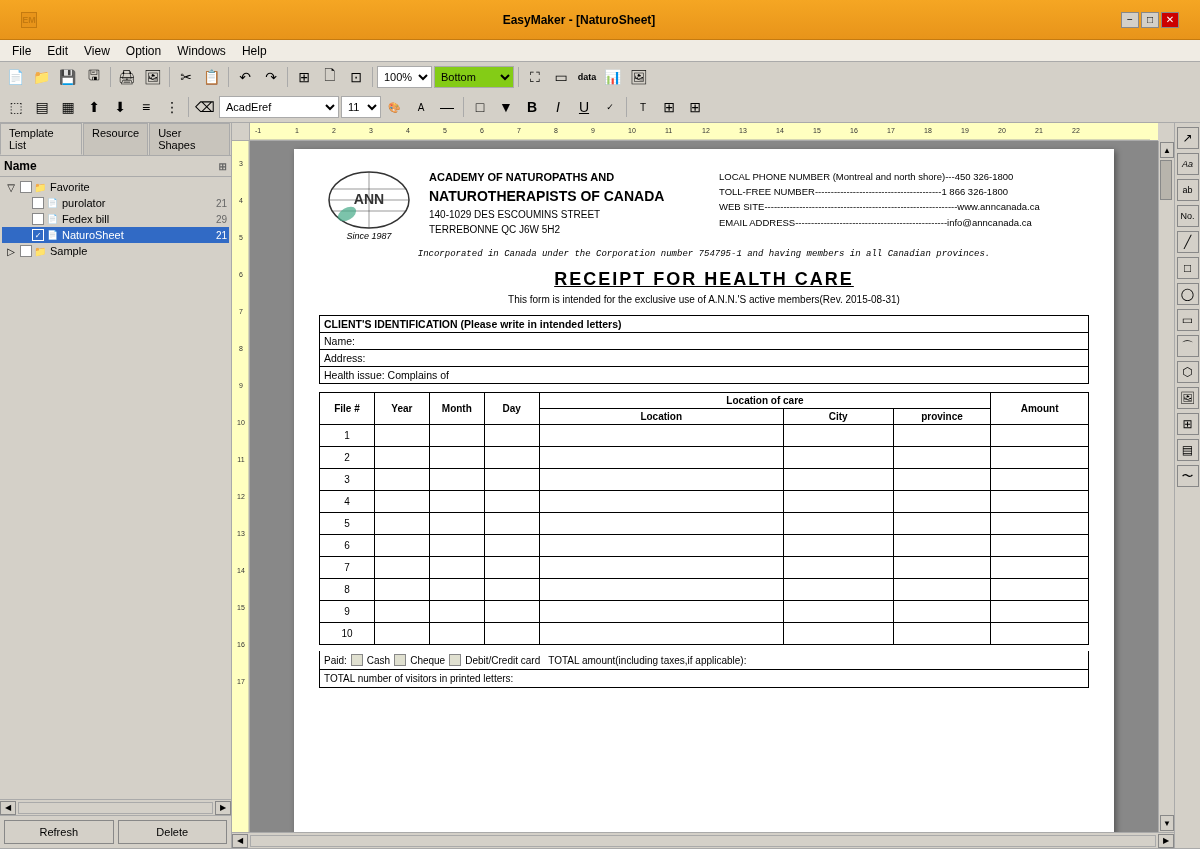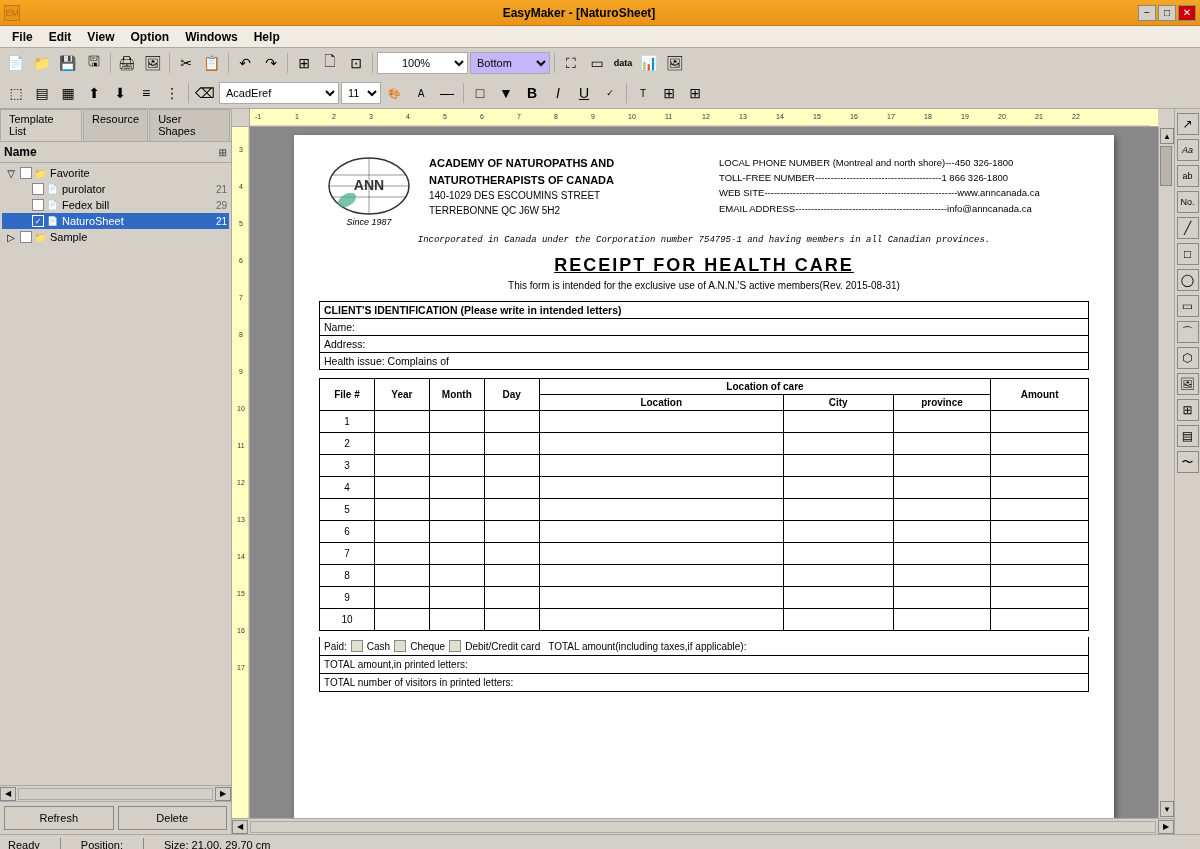--- a/index.html
+++ b/index.html
@@ -1,56 +1,56 @@
 <!DOCTYPE html>
 <html><head>
   <meta charset="utf-8">
   <style>
     * { box-sizing: border-box; margin: 0; padding: 0; }
     body { font-family: Arial, sans-serif; font-size: 12px; background: #d4d0c8; overflow: hidden; width: 1200px; height: 849px; }
 
     
     .title-bar {
       background: linear-gradient(to bottom, #f5a623, #e8941a);
-      height: 26px;
+      height: 40px;
       display: flex;
       align-items: center;
       justify-content: space-between;
-      padding: 0 4px;
+      padding: 0 21px;
       border-bottom: 1px solid #c47a10;
     }
     .title-bar-left { display: flex; align-items: center; gap: 4px; }
     .title-bar-icon { width: 16px; height: 16px; background: #e8941a; border: 1px solid #c47a10; display: flex; align-items: center; justify-content: center; font-size: 10px; }
     .title-bar-center { flex: 1; text-align: center; font-size: 12px; font-weight: bold; color: #000; }
     .title-bar-buttons { display: flex; gap: 2px; }
     .tb-btn { width: 18px; height: 16px; border: 1px solid #888; display: flex; align-items: center; justify-content: center; font-size: 10px; cursor: pointer; background: #d4d0c8; }
     .tb-btn.close { background: #cc0000; color: white; }
 
     
     .menu-bar {
       background: #f0ece4;
       height: 22px;
       display: flex;
       align-items: center;
       padding: 0 4px;
       border-bottom: 1px solid #aaa;
       font-size: 12px;
     }
-    .menu-item { padding: 2px 8px; cursor: pointer; font-weight: bold; }
+    .menu-item { padding: 2px 8px; cursor: pointer; }
 
     
     .toolbar-area { background: #d4d0c8; border-bottom: 1px solid #aaa; }
     .toolbar-row { display: flex; align-items: center; padding: 2px 4px; gap: 2px; height: 30px; }
     .toolbar-btn {
       width: 24px; height: 24px; border: 1px solid transparent; background: transparent;
       display: flex; align-items: center; justify-content: center; cursor: pointer; font-size: 14px;
     }
     .toolbar-separator { width: 1px; height: 20px; background: #aaa; margin: 0 2px; }
-    .zoom-select { height: 22px; font-size: 11px; border: 1px solid #aaa; background: white; padding: 0 20px; }
-    .position-select { height: 22px; font-size: 11px; border: 1px solid #aaa; background: #c4b5fd; padding: 0 2px; min-width: 80px; }
+    .zoom-select { height: 22px; font-size: 11px; border: 1px solid #aaa; background: white; padding: 0 2px; }
+    .position-select { height: 22px; font-size: 11px; border: 1px solid #aaa; background: #84cc16; padding: 0 2px; min-width: 80px; }
 
     .toolbar-row2 { display: flex; align-items: center; padding: 2px 4px; gap: 2px; height: 30px; }
     .font-select { height: 22px; font-size: 11px; border: 1px solid #aaa; background: white; padding: 0 2px; min-width: 120px; }
     .size-select { height: 22px; font-size: 11px; border: 1px solid #aaa; background: white; padding: 0 2px; width: 40px; }
 
     
     .left-panel { width: 232px; background: #d4d0c8; border-right: 1px solid #aaa; display: flex; flex-direction: column; }
     .tab-bar { display: flex; border-bottom: 1px solid #aaa; }
     .tab { padding: 3px 8px; font-size: 11px; cursor: pointer; border: 1px solid #aaa; border-bottom: none; margin-right: 1px; background: #c8c4bc; }
     .tab.active { background: #d4d0c8; border-bottom: 1px solid #d4d0c8; }
@@ -358,21 +358,21 @@
                   <text x="42" y="35" font-size="14" font-weight="bold" fill="#333" text-anchor="middle">ANN</text>
 
                   <ellipse cx="20" cy="45" rx="10" ry="6" fill="#4a8" opacity="0.7" transform="rotate(-30,20,45)"></ellipse>
                 </svg>
               </div>
               <div class="since-text">Since 1987</div>
             </div>
 
             <div style="flex:1;">
               <div style="font-weight:bold; font-size:11px; line-height:1.5;">ACADEMY OF NATUROPATHS AND</div>
-              <div style="font-weight:bold; font-size:11px; line-height:1.5;">NATUROTHERAPISTS OF CANADA</div>
+              <div style="font-weight:bold; font-size:14px; line-height:1.5;">NATUROTHERAPISTS OF CANADA</div>
               <div style="font-size:10px; line-height:1.5;">140-1029 DES ESCOUMINS STREET</div>
               <div style="font-size:10px; line-height:1.5;">TERREBONNE QC J6W 5H2</div>
             </div>
 
             <div style="font-size:9.5px; line-height:1.6; min-width:370px;">
               <div>
                 <span>LOCAL PHONE NUMBER (Montreal and north shore)---450 326-1800</span>
               </div>
               <div>
                 <span>TOLL-FREE NUMBER----------------------------------------1 866 326-1800</span>
@@ -530,23 +530,20 @@
             <span>Paid:</span>
             <span class="checkbox-small"></span>
             <span>Cash</span>
             <span class="checkbox-small"></span>
             <span>Cheque</span>
             <span class="checkbox-small"></span>
             <span>Debit/Credit card</span>
             <span style="margin-left:4px;">TOTAL amount(including taxes,if applicable):</span>
           </div>
 
-          <div style="border:1px solid #000; border-top:none; padding:3px 4px; font-size:10px;">
-            <span>TOTAL amount,in printed letters:</span>
-          </div>
 
           <div style="border:1px solid #000; border-top:none; padding:3px 4px; font-size:10px;">
             <span>TOTAL number of visitors in printed letters:</span>
           </div>
 
         </div>
       </div>
 
       <div style="width:16px; background:#d4d0c8; border-left:1px solid #aaa; display:flex; flex-direction:column;">
         <div style="width:14px;height:16px;background:#d4d0c8;border:1px solid #888;display:flex;align-items:center;justify-content:center;cursor:pointer;font-size:8px;margin:1px;">▲</div>

